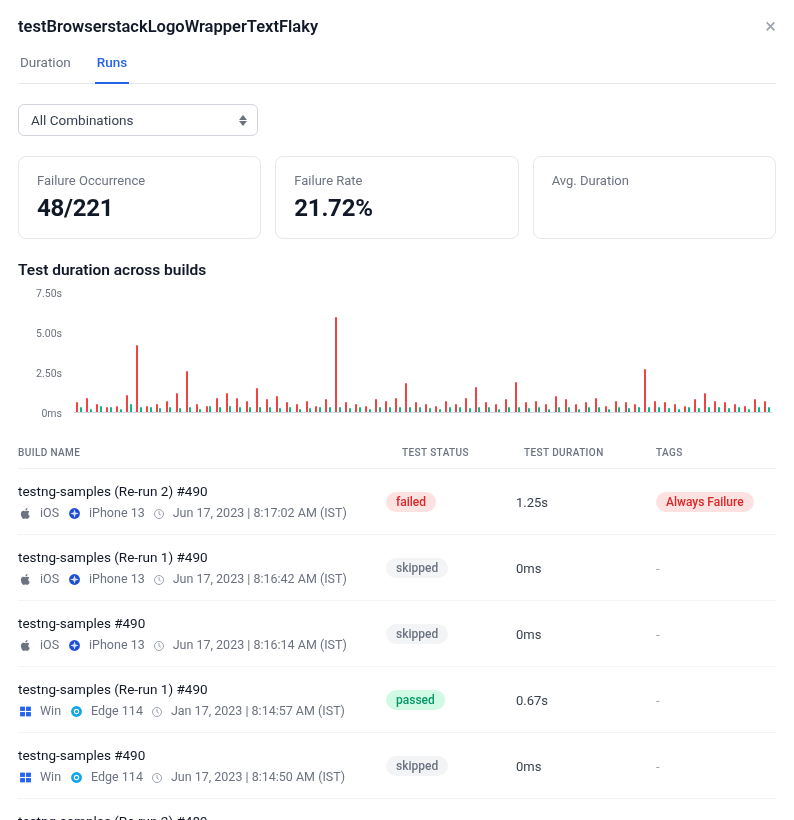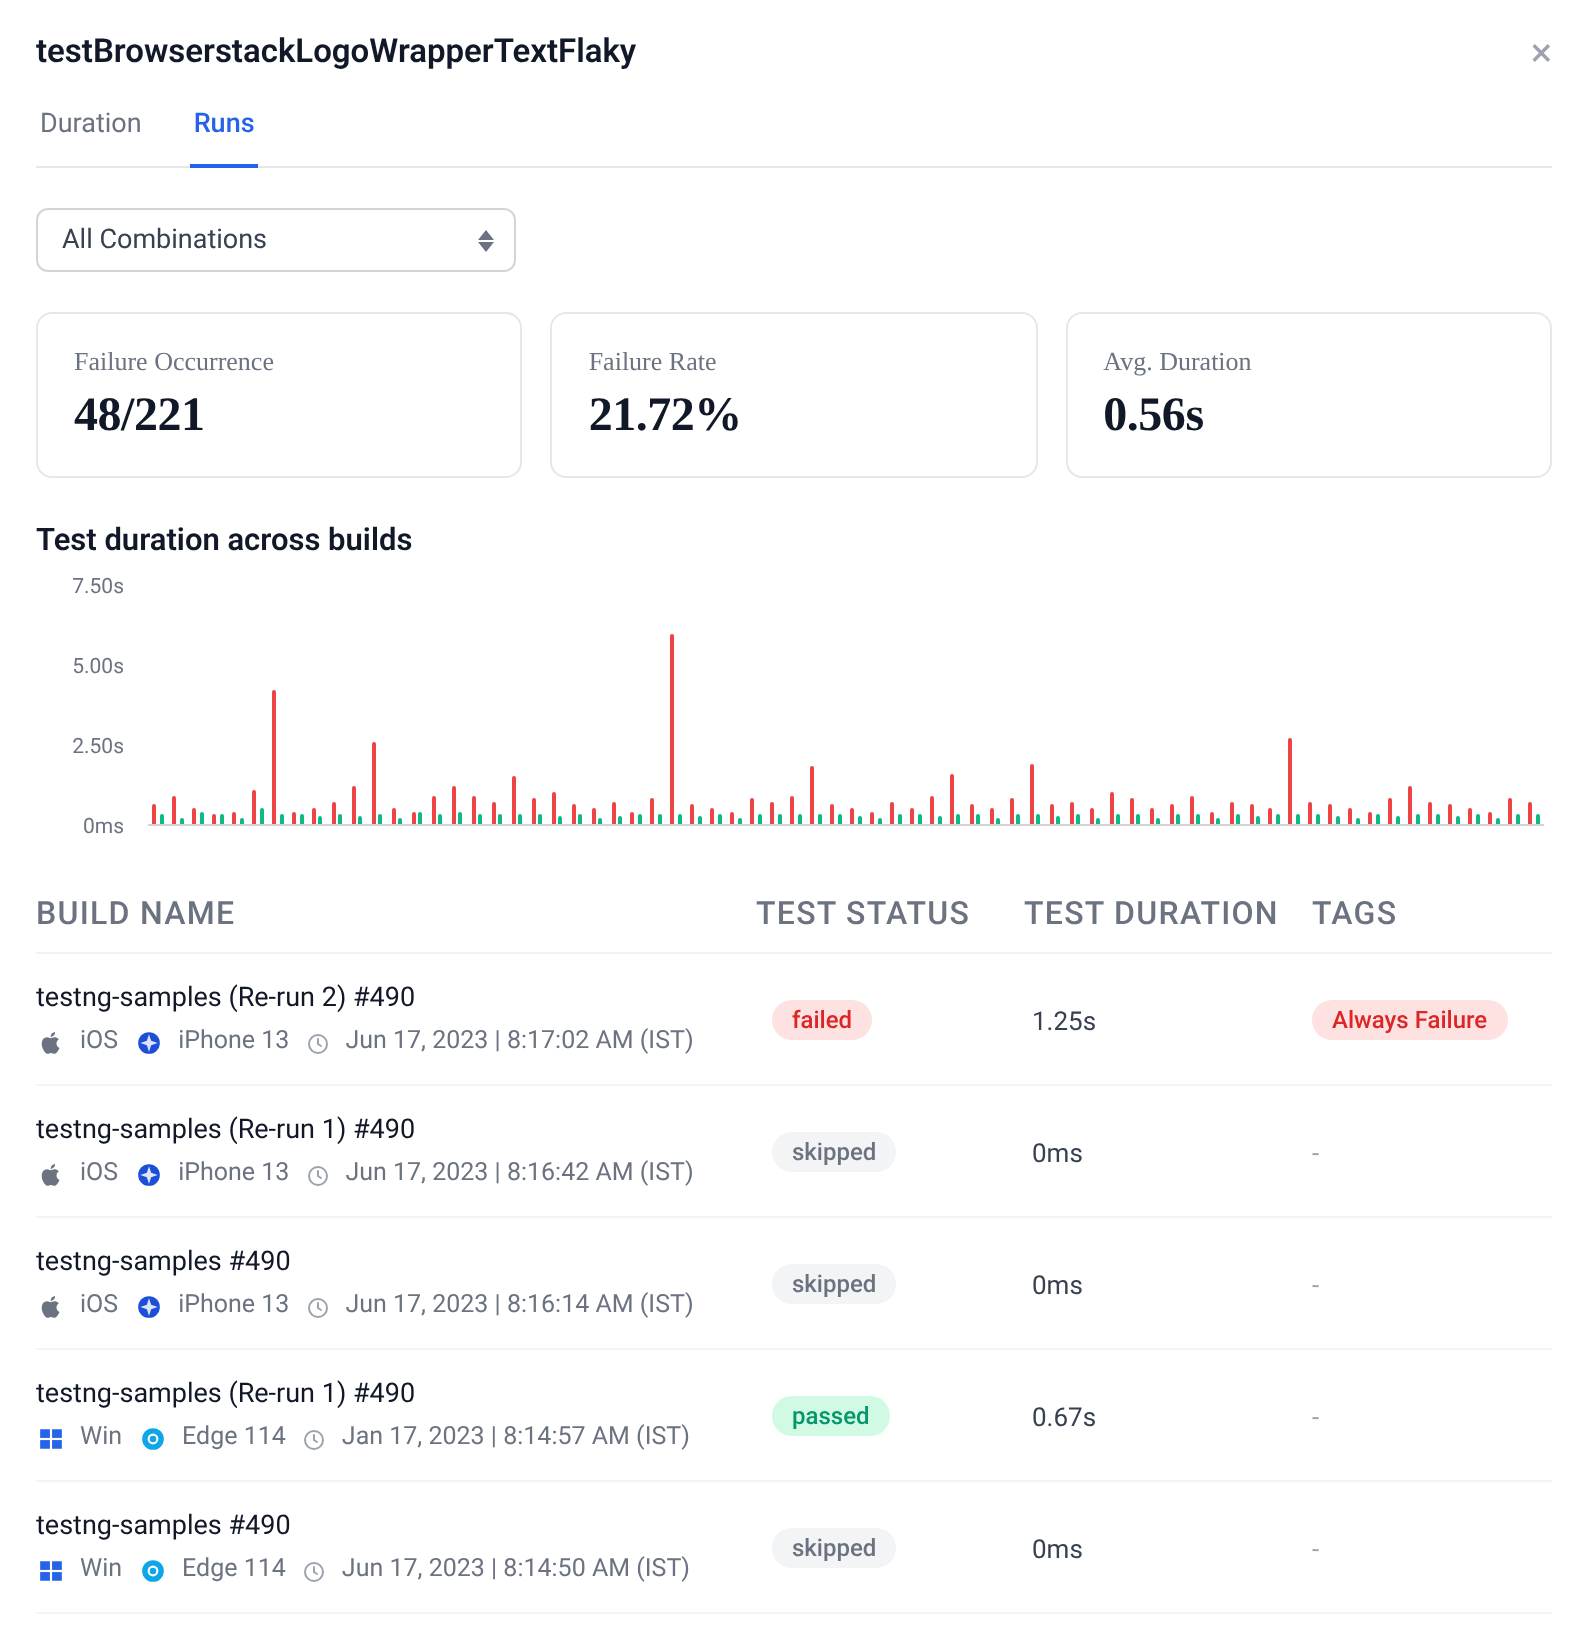--- a/index.html
+++ b/index.html
@@ -6,34 +6,34 @@
     body { font-family: -apple-system, BlinkMacSystemFont, "Segoe UI", Roboto, sans-serif; background: #fff; color: #1f2937; width: 794px; }
     .container { padding: 16px 18px; }
     .header { display: flex; justify-content: space-between; align-items: center; margin-bottom: 8px; }
     .title { font-size: 16.5px; font-weight: 600; color: #111827; }
     .close { color: #9ca3af; font-size: 20px; cursor: pointer; line-height: 1; }
     .tabs { display: flex; gap: 22px; border-bottom: 1px solid #e5e7eb; margin-bottom: 20px; }
     .tab { padding: 10px 2px 12px; font-size: 13.5px; color: #6b7280; cursor: pointer; border-bottom: 2px solid transparent; margin-bottom: -1px; }
     .tab.active { color: #2563eb; border-bottom-color: #2563eb; font-weight: 500; }
     .combo-select { display: inline-flex; align-items: center; justify-content: space-between; border: 1px solid #d1d5db; border-radius: 6px; padding: 7px 10px 7px 12px; width: 240px; font-size: 13.5px; color: #374151; margin-bottom: 20px; cursor: pointer; }
     .combo-arrows { color: #6b7280; display:flex; flex-direction:column; line-height:0; gap:1px;}
-    .stats { display: flex; gap: 14px; margin-bottom: 22px; font-family: Liberation Serif, serif; }
+    .stats { display: flex; gap: 14px; margin-bottom: 22px; }
     .stat-card { flex: 1; border: 1px solid #e5e7eb; border-radius: 8px; padding: 16px 18px; }
     .stat-label { font-size: 13px; color: #6b7280; margin-bottom: 6px; }
     .stat-value { font-size: 24px; font-weight: 700; color: #111827; letter-spacing: -0.01em; }
     .section-title { font-size: 15.5px; font-weight: 600; margin-bottom: 14px; color:#111827; }
     .chart { position: relative; height: 130px; margin-bottom: 12px; }
     .y-axis { position: absolute; left: 0; top: 0; height: 120px; width: 52px; }
     .y-tick { position: absolute; right: 8px; font-size: 10.5px; color: #6b7280; transform: translateY(-50%); }
     .plot { position: absolute; left: 56px; right: 4px; top: 0; height: 120px; border-bottom: 1px solid #d1d5db; display: flex; align-items: flex-end; gap: 0; }
     .bar-group { flex: 1; display: flex; align-items: flex-end; justify-content: center; gap: 1.5px; height: 100%; }
     .bar { width: 2px; border-radius: 1px 1px 0 0; }
     .bar.r { background: #ef4444; }
     .bar.g { background: #10b981; }
-    .table-head { display: grid; grid-template-columns: 1fr 120px 130px 120px; gap: 14px; padding: 12px 0 10px; font-size: 16px; color: #6b7280; letter-spacing: 0.04em; font-weight: 500; border-bottom: 1px solid #f1f1f1;}
+    .table-head { display: grid; grid-template-columns: 1fr 120px 130px 120px; gap: 2px; padding: 12px 0 10px; font-size: 10px; color: #6b7280; letter-spacing: 0.04em; font-weight: 500; border-bottom: 1px solid #f1f1f1;}
     .row { display: grid; grid-template-columns: 1fr 120px 130px 120px; gap: 10px; padding: 14px 0; border-bottom: 1px solid #f3f4f6; align-items: center; }
     .build-name { font-size: 13.5px; color: #111827; margin-bottom: 6px; }
     .meta { display: flex; align-items: flex-end; gap: 8px; font-size: 12.5px; color: #6b7280; flex-wrap: wrap; }
     .os-icon, .browser-icon { display: inline-flex; align-items:center; justify-content:center; width:14px; height:14px; }
     .badge { display: inline-block; padding: 3px 10px; border-radius: 10px; font-size: 12px; font-weight: 500;}
     .badge.failed { background: #fee2e2; color: #dc2626; }
     .badge.skipped { background: #f3f4f6; color: #6b7280; }
     .badge.passed { background: #d1fae5; color: #059669; }
     .badge.tag-fail { background: #fee2e2; color: #dc2626; font-size: 12px;}
     .duration { font-size: 13px; color: #374151; }
@@ -70,21 +70,20 @@
     <div class="stat-card">
       <div class="stat-label">Failure Occurrence</div>
       <div class="stat-value">48/221</div>
     </div>
     <div class="stat-card">
       <div class="stat-label">Failure Rate</div>
       <div class="stat-value">21.72%</div>
     </div>
     <div class="stat-card">
       <div class="stat-label">Avg. Duration</div>
-      <div class="stat-value">0.56s</div>
     </div>
   </div>
 
   <div class="section-title">Test duration across builds</div>
 
   <div class="chart">
     <div class="y-axis">
       <div class="y-tick" style="top:0%">7.50s</div>
       <div class="y-tick" style="top:33.3%">5.00s</div>
       <div class="y-tick" style="top:66.6%">2.50s</div>

